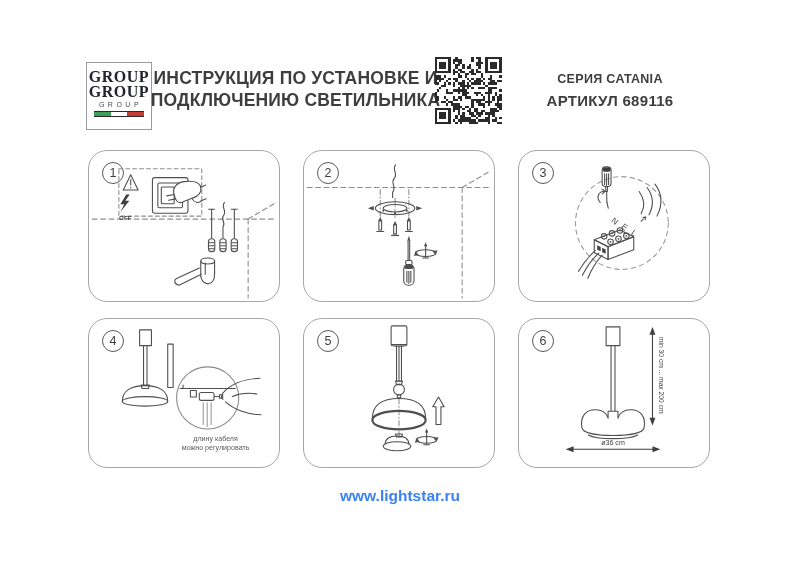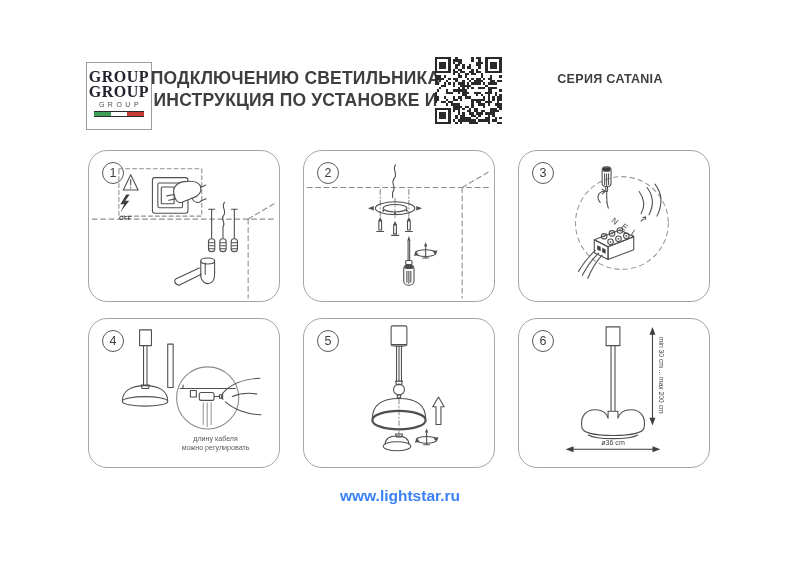--- a/index.html
+++ b/index.html
@@ -56,22 +56,22 @@
   <div class="lw">GROUP</div>
   <div class="lw3">GROUP</div>
   <div class="flag">
       <i class="fg"></i>
       <i class="fw"></i>
       <i class="fr"></i>
     </div>
 </div>
 
 <div class="title">
+  <div>ИНСТРУКЦИЯ ПО УСТАНОВКЕ И</div>
   <div>ПОДКЛЮЧЕНИЮ СВЕТИЛЬНИКА</div>
-  <div>ИНСТРУКЦИЯ ПО УСТАНОВКЕ И</div>
 </div>
 
 <svg class="qr" viewBox="0 0 29 29" shape-rendering="crispEdges">
   <g fill="#2a2a2a">
     <rect x="0" y="0" width="7" height="7"></rect>
       <rect x="1" y="1" width="5" height="5" fill="#fff"></rect>
       <rect x="2" y="2" width="3" height="3"></rect>
     <rect x="22" y="0" width="7" height="7"></rect>
       <rect x="23" y="1" width="5" height="5" fill="#fff"></rect>
       <rect x="24" y="2" width="3" height="3"></rect>
@@ -379,20 +379,21 @@
         <rect x="18" y="28" width="1" height="1"></rect>
         <rect x="23" y="28" width="1" height="1"></rect>
         <rect x="27" y="28" width="1" height="1"></rect>
         <rect x="28" y="28" width="1" height="1"></rect>
       </g>
   </g>
 </svg>
 
 <div class="series-block">
   <div class="series">СЕРИЯ CATANIA</div>
+  <div class="article">АРТИКУЛ 689116</div>
 </div>
 
 <div class="panel" id="p1">
   <div class="step-num">1</div>
   <svg viewBox="0 0 192 152">
     <g fill="none" stroke="#4f4f4f" stroke-width="1.1" stroke-linecap="round" stroke-linejoin="round">
       <rect x="30" y="18" width="84" height="48" stroke="#8f8f8f" stroke-dasharray="4 3"></rect>
       <path d="M42 24 L49.5 39.5 L34.5 39.5 Z"></path>
       <line x1="42" y1="29" x2="42" y2="34.5"></line>
         <line x1="42" y1="36.8" x2="42" y2="37.4"></line>

